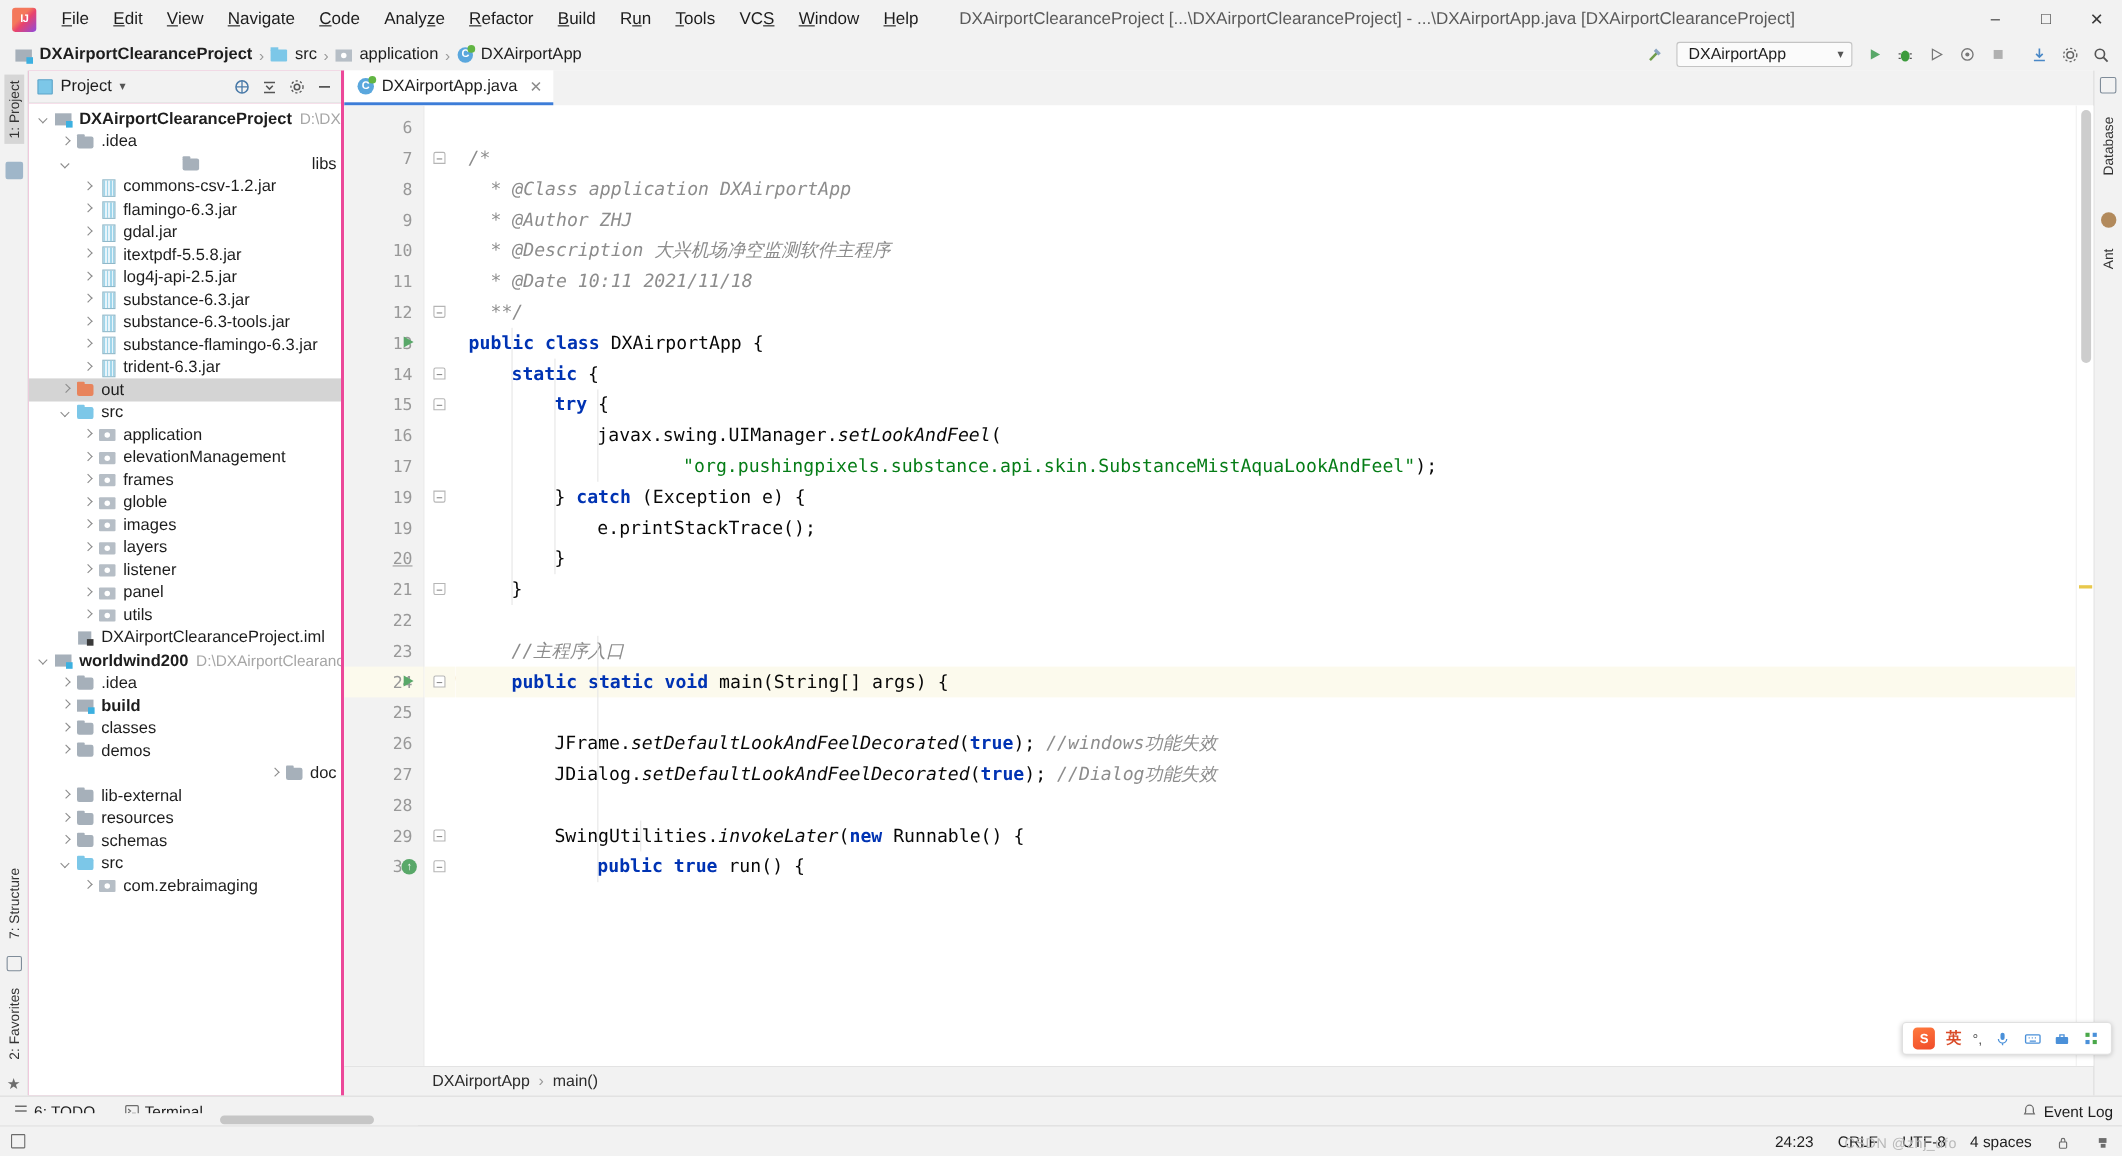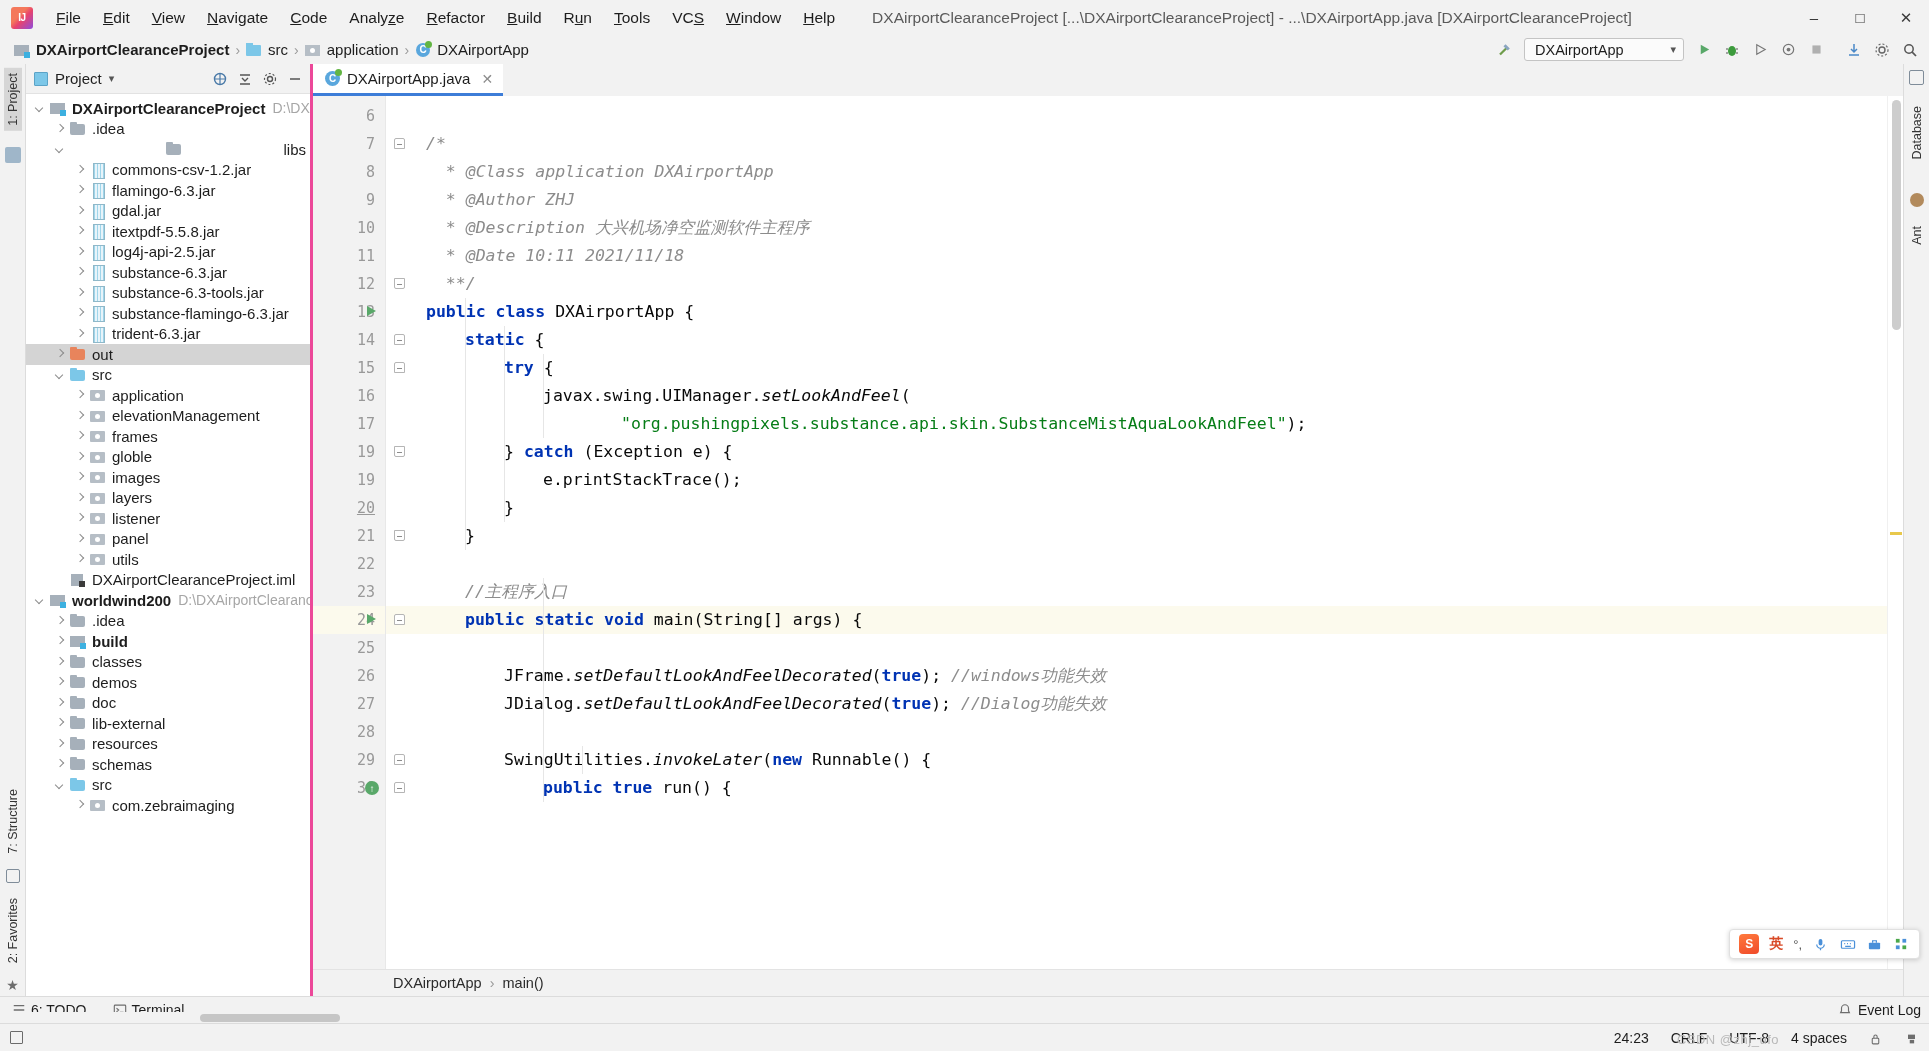--- a/index.html
+++ b/index.html
@@ -598,21 +598,21 @@
           <div class="tree-row" style="padding-left: 28px;">
             <span class="arrow right"></span>
             <span class="ic ic-folder"></span>
             <span class="tl">classes</span>
           </div>
           <div class="tree-row" style="padding-left: 28px;">
             <span class="arrow right"></span>
             <span class="ic ic-folder"></span>
             <span class="tl">demos</span>
           </div>
-          <div class="tree-row" style="padding-left: 28px;">
+          <div class="tree-row" style="padding-left: 28px; justify-content: flex-end;">
             <span class="arrow right"></span>
             <span class="ic ic-folder"></span>
             <span class="tl">doc</span>
           </div>
           <div class="tree-row" style="padding-left: 28px;">
             <span class="arrow right"></span>
             <span class="ic ic-folder"></span>
             <span class="tl">lib-external</span>
           </div>
           <div class="tree-row" style="padding-left: 28px;">

